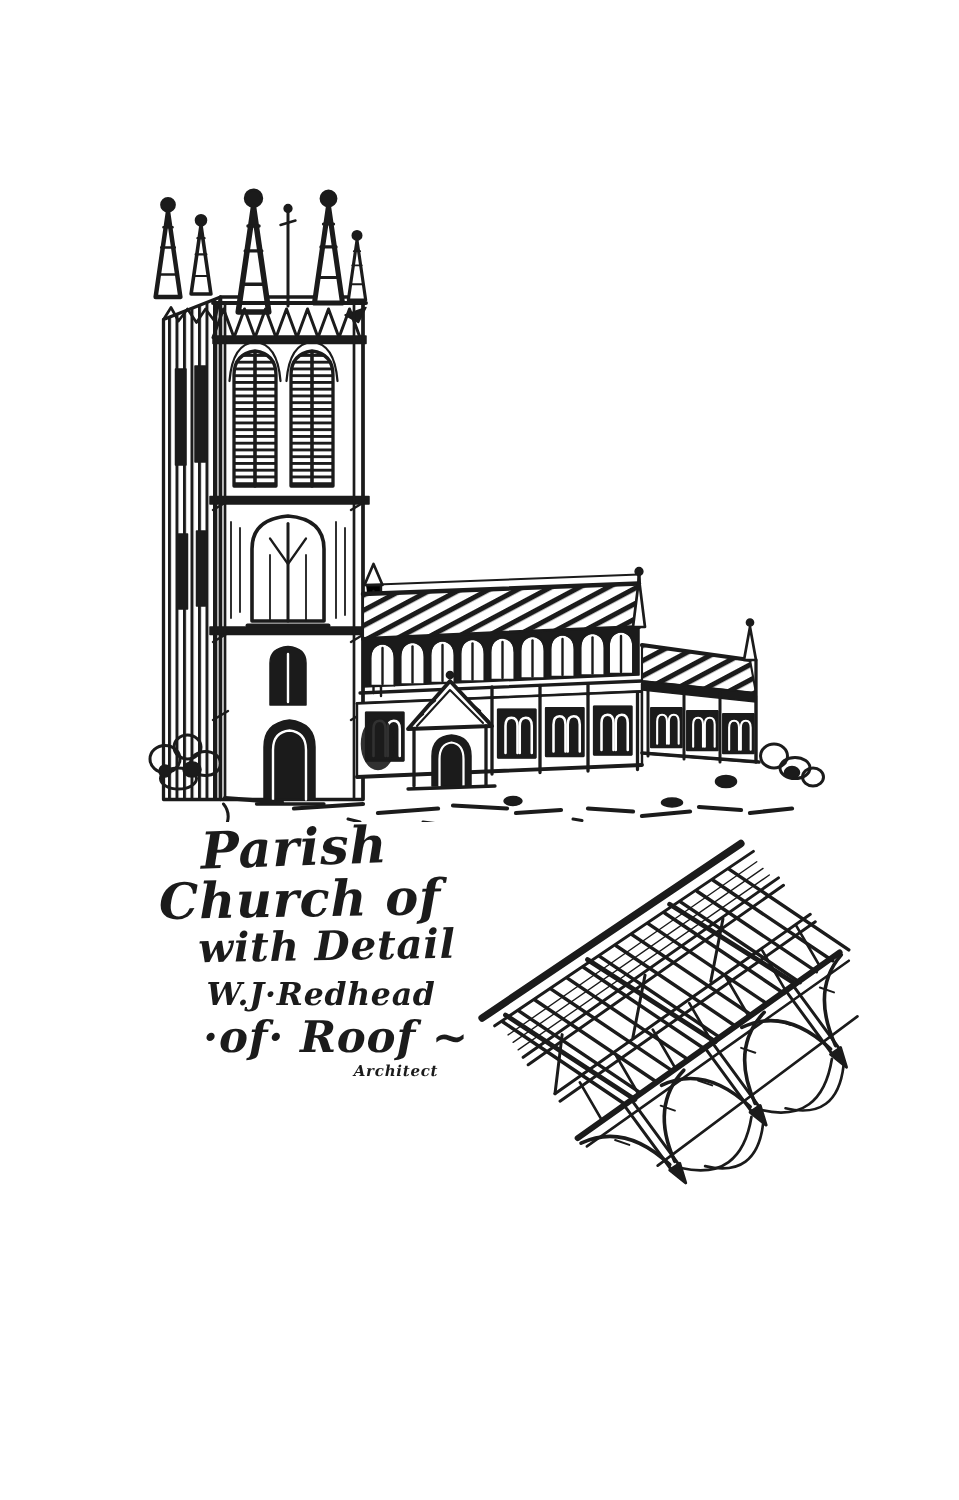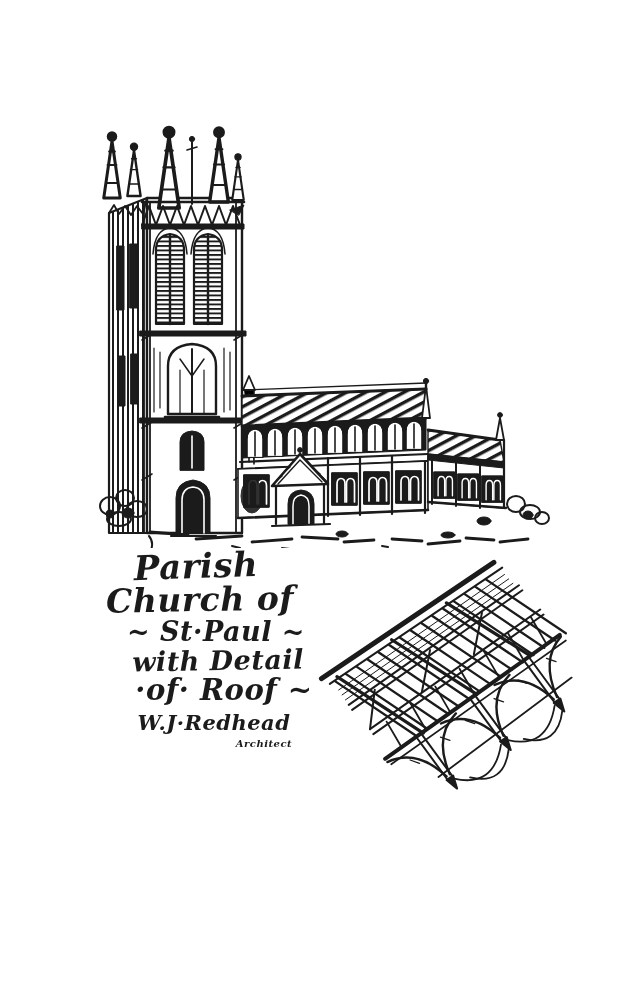--- a/index.html
+++ b/index.html
@@ -268,20 +268,19 @@
         <path d="M34,140 L200,132"></path>
       </g>
 
       <path d="M20,110 L26,118 M58,108 L64,116 M88,108 L94,116 M124,106 L130,114 M154,104 L160,112 M190,102 L196,110" stroke-width="1.3"></path>
     </g>
   </svg>
 
   <div class="caption">
     <div class="cl cl1">Parish</div>
     <div class="cl cl2">Church of</div>
-    <div class="cl cl4">~ St·Paul ~</div>
     <div class="cl cl5">with Detail</div>
+    <div class="cl cl7">W.J·Redhead</div>
     <div class="cl cl6">·of· Roof ~</div>
-    <div class="cl cl7">W.J·Redhead</div>
     <div class="cl cl8">Architect</div>
   </div>
 
 </div>
 
 </body></html>

